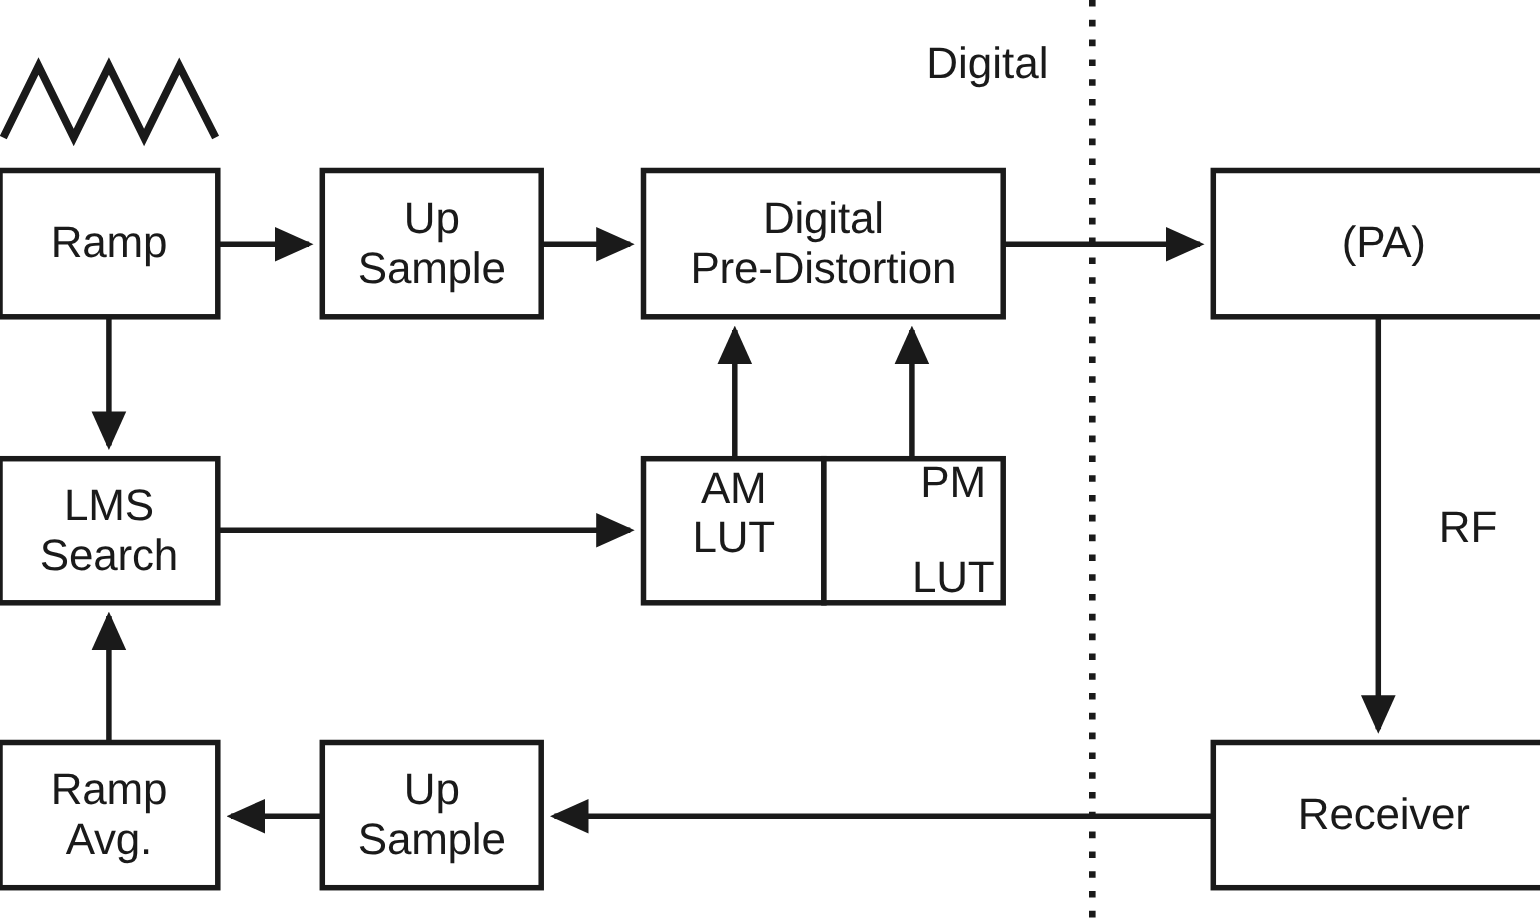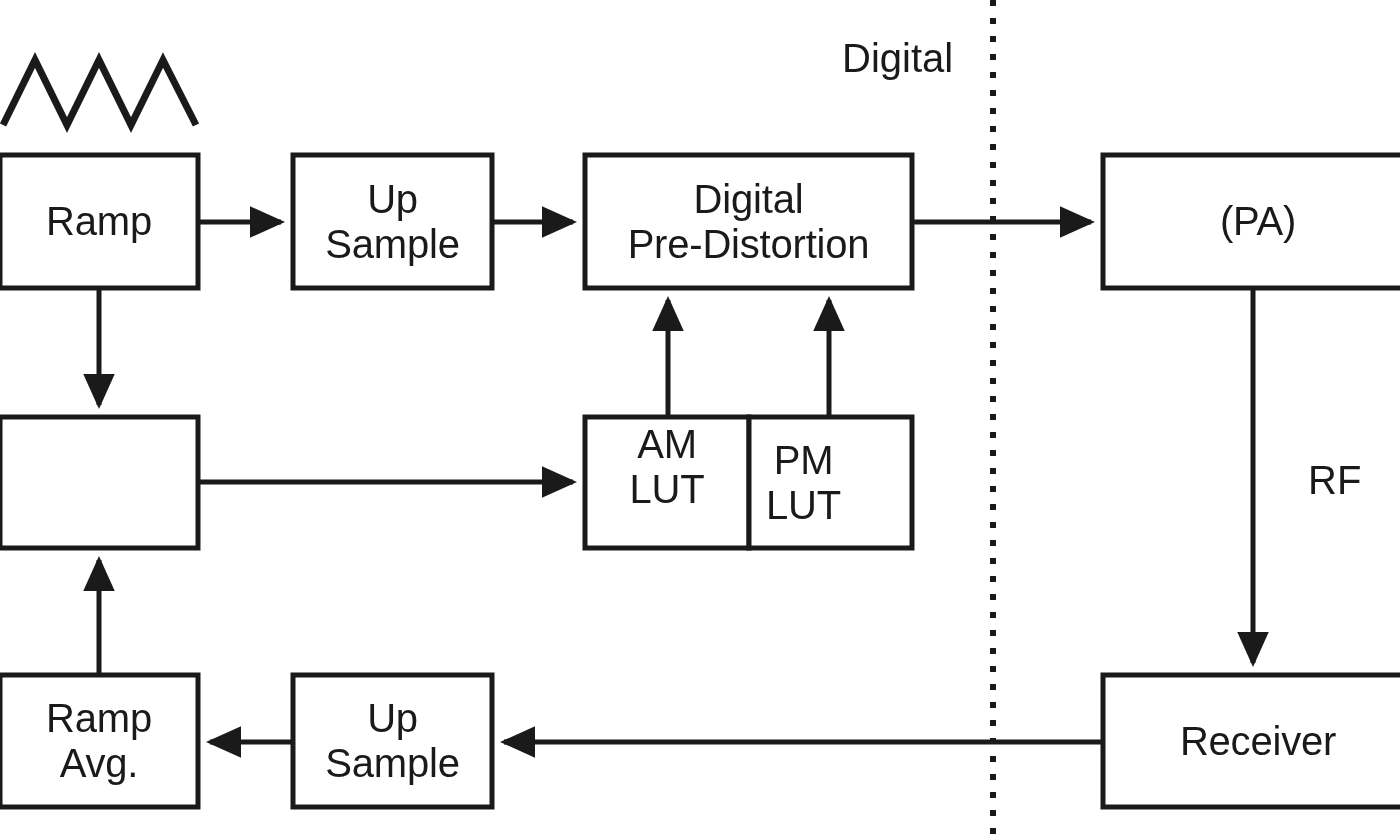--- a/index.html
+++ b/index.html
@@ -121,27 +121,31 @@
 
   <div class="blk-label" style="left:585px;top:155px;width:327px;height:133px;">
     <span>Digital</span>
     <span>Pre-Distortion</span>
   </div>
 
   <div class="blk-label" style="left:1103px;top:155px;width:310px;height:133px;">
     <span>(PA)</span>
   </div>
 
+  <div class="blk-label" style="left:0px;top:417px;width:198px;height:131px;">
+    <span>LMS</span>
+    <span>Search</span>
+  </div>
 
   <div class="blk-label" style="left:585px;top:401px;width:164px;height:131px;">
     <span>AM</span>
     <span>LUT</span>
   </div>
 
-  <div class="blk-label" style="left:722px;top:417px;width:163px;height:131px;">
+  <div class="blk-label" style="left:785px;top:417px;width:163px;height:131px;justify-content:space-between;">
     <span>PM</span>
     <span>LUT</span>
   </div>
 
   <div class="blk-label" style="left:0px;top:675px;width:198px;height:132px;">
     <span>Ramp</span>
     <span>Avg.</span>
   </div>
 
   <div class="blk-label" style="left:293px;top:675px;width:199px;height:132px;">

